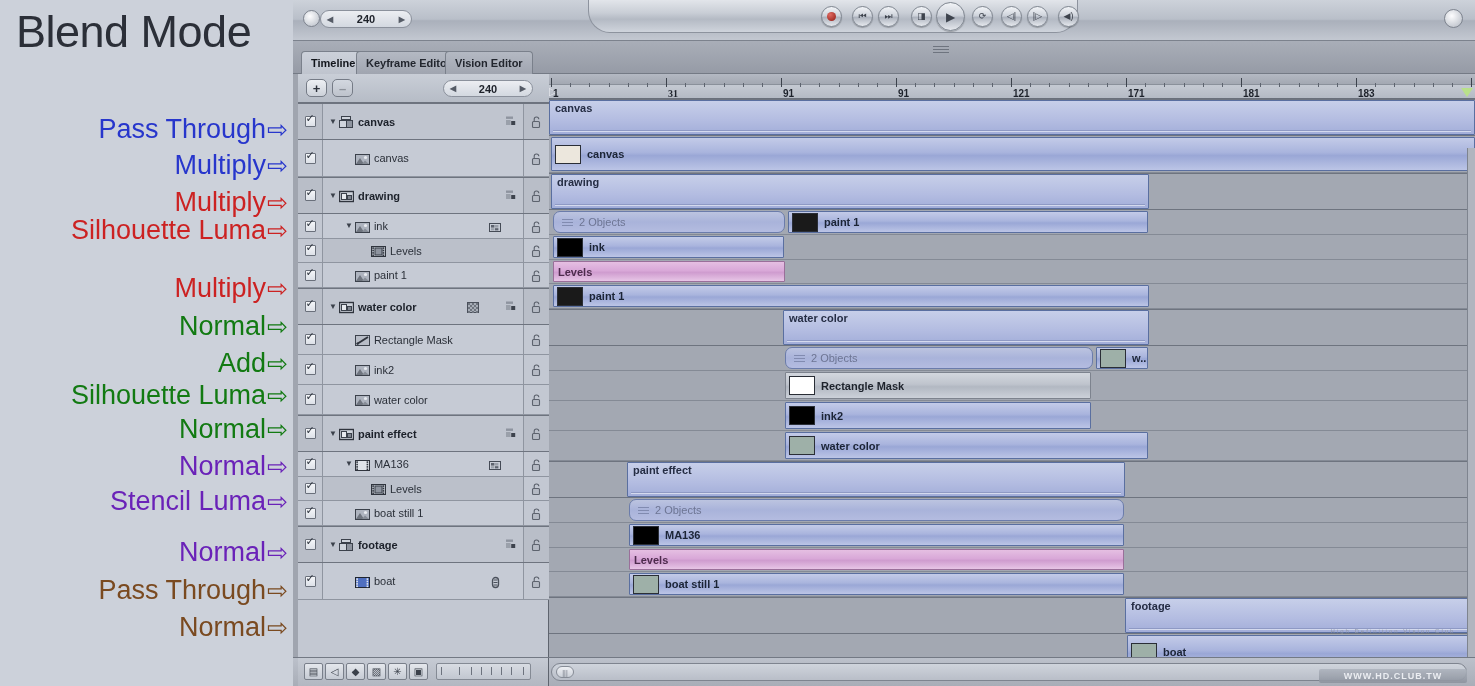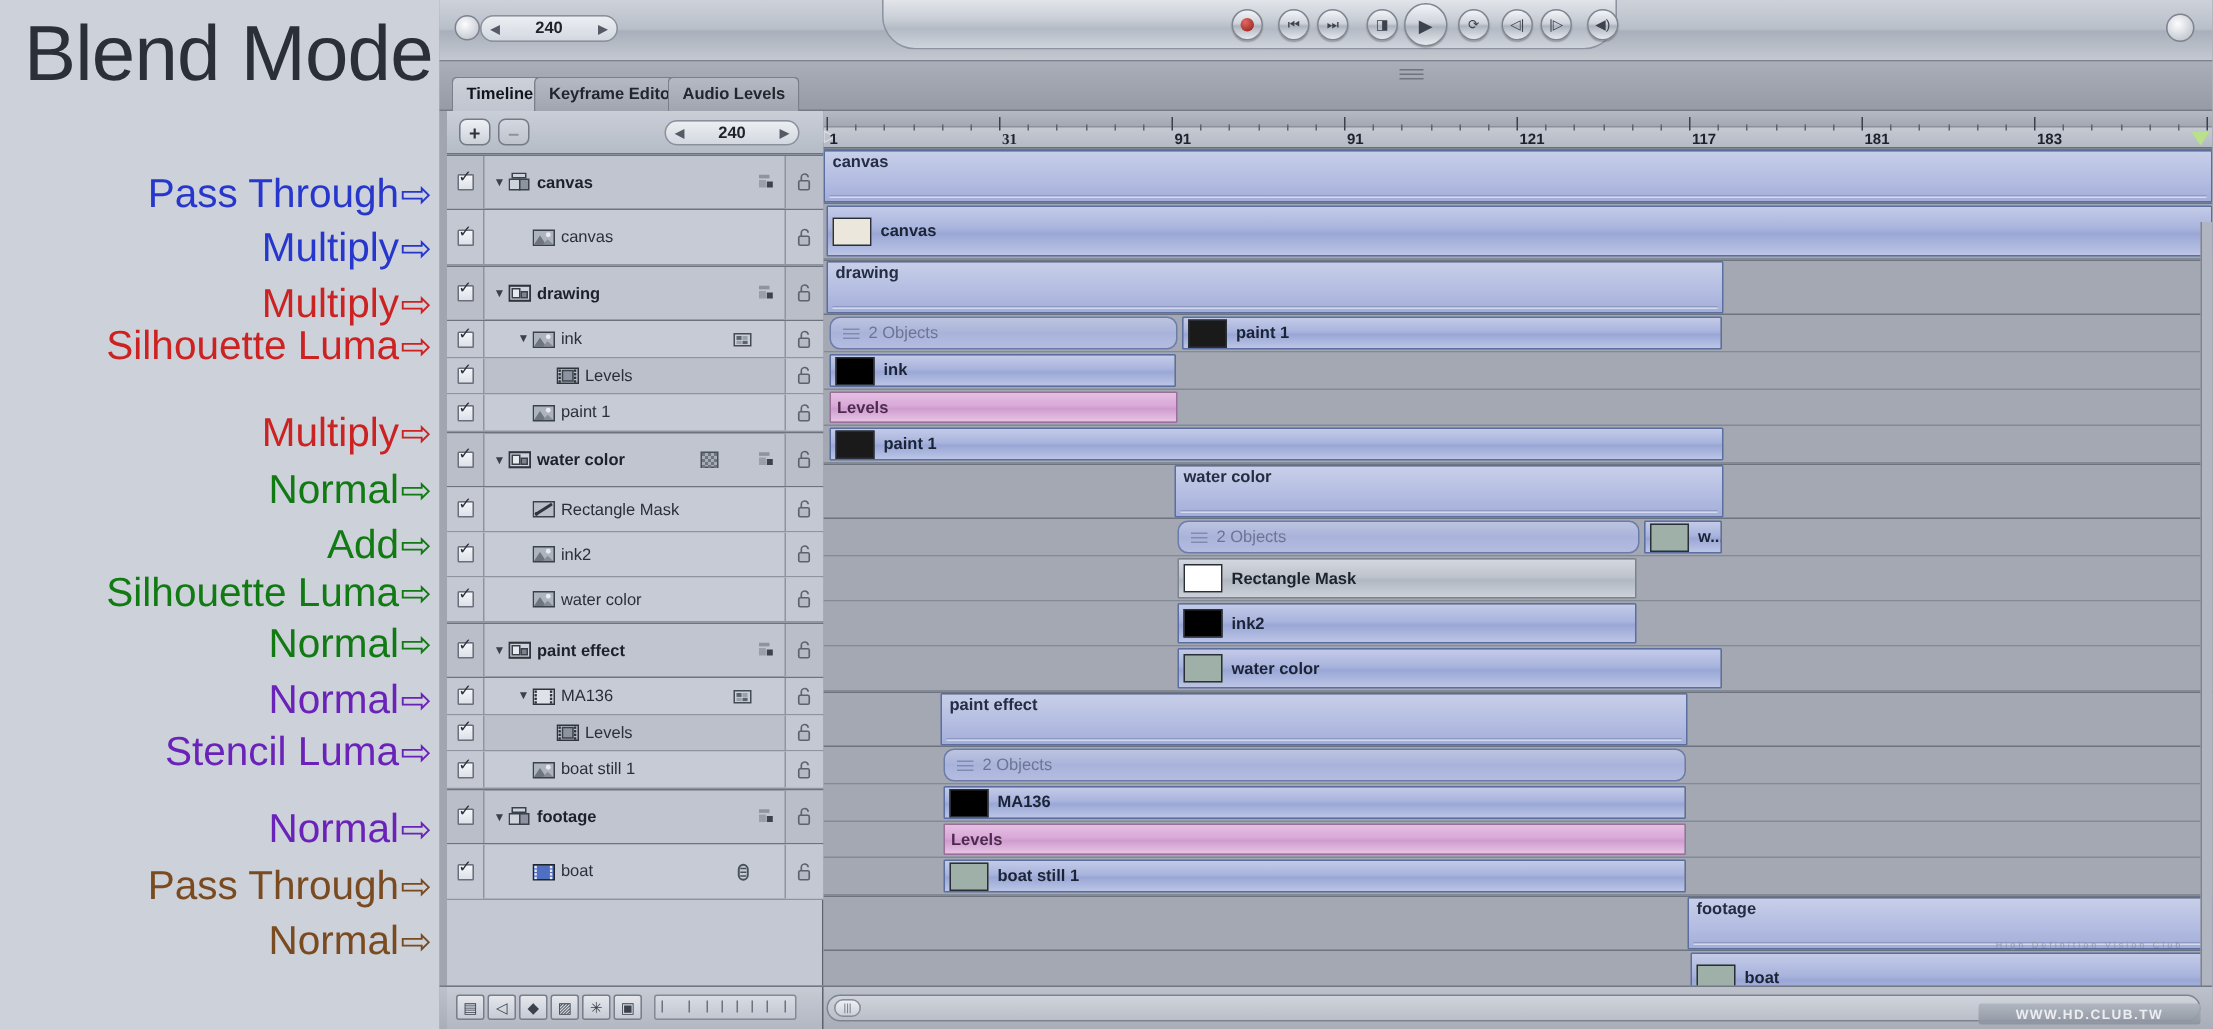--- a/index.html
+++ b/index.html
@@ -11,21 +11,21 @@
   }
   #root { position:relative; width:1475px; height:686px; }
 
   
   #left-panel{
     position:absolute; left:0; top:0; width:293px; height:686px;
     background:#ccd1da;
   }
   #page-title{
     position:absolute; left:16px; top:6px;
-    font-size:52px; color:#2b2f38; letter-spacing:-0.5px;
+    font-size:45px; color:#2b2f38; letter-spacing:-0.5px;
     font-family:"Liberation Sans", sans-serif; font-weight:400;
   }
   .ann{
     position:absolute; right:5px;
     font-size:26px; white-space:nowrap;
     text-align:right; line-height:1;
     font-family:"Liberation Sans", sans-serif;
   }
   .ann .arw{ display:inline-block; margin-left:1px; font-size:25px; }
 
@@ -374,21 +374,21 @@
           <i></i>
         </div>
       <div id="tab-list">
           <div class="tab active" style="left: 8px;">
             <span>Timeline</span>
           </div>
           <div class="tab" style="left: 63px;">
             <span>Keyframe Editor</span>
           </div>
           <div class="tab" style="left: 152px;">
-            <span>Audio Levels</span>
+            <span>Vision Editor</span>
           </div>
         </div>
     </div>
 
     <div id="main">
 
       <div id="list-pane">
         <div id="list-header">
           <div class="rnd-btn" style="left:8px">+</div>
           <div class="rnd-btn dim" style="left:34px">–</div>
@@ -879,21 +879,21 @@
             <div class="tick" style="left: 423.667px;"></div>
             <div class="tick" style="left: 442.833px;"></div>
             <div class="tick maj" style="left: 462px;"></div>
             <div class="rlabel" style="left: 462px; margin-top: 20px;">121</div>
             <div class="tick" style="left: 481.167px;"></div>
             <div class="tick" style="left: 500.333px;"></div>
             <div class="tick" style="left: 519.5px;"></div>
             <div class="tick" style="left: 538.667px;"></div>
             <div class="tick" style="left: 557.833px;"></div>
             <div class="tick maj" style="left: 577px;"></div>
-            <div class="rlabel" style="left: 577px;">117</div>
+            <div class="rlabel" style="left: 577px;">171</div>
             <div class="tick" style="left: 596.167px;"></div>
             <div class="tick" style="left: 615.333px;"></div>
             <div class="tick" style="left: 634.5px;"></div>
             <div class="tick" style="left: 653.667px;"></div>
             <div class="tick" style="left: 672.833px;"></div>
             <div class="tick maj" style="left: 692px;"></div>
             <div class="rlabel" style="left: 692px;">181</div>
             <div class="tick" style="left: 711.167px;"></div>
             <div class="tick" style="left: 730.333px;"></div>
             <div class="tick" style="left: 749.5px;"></div>

